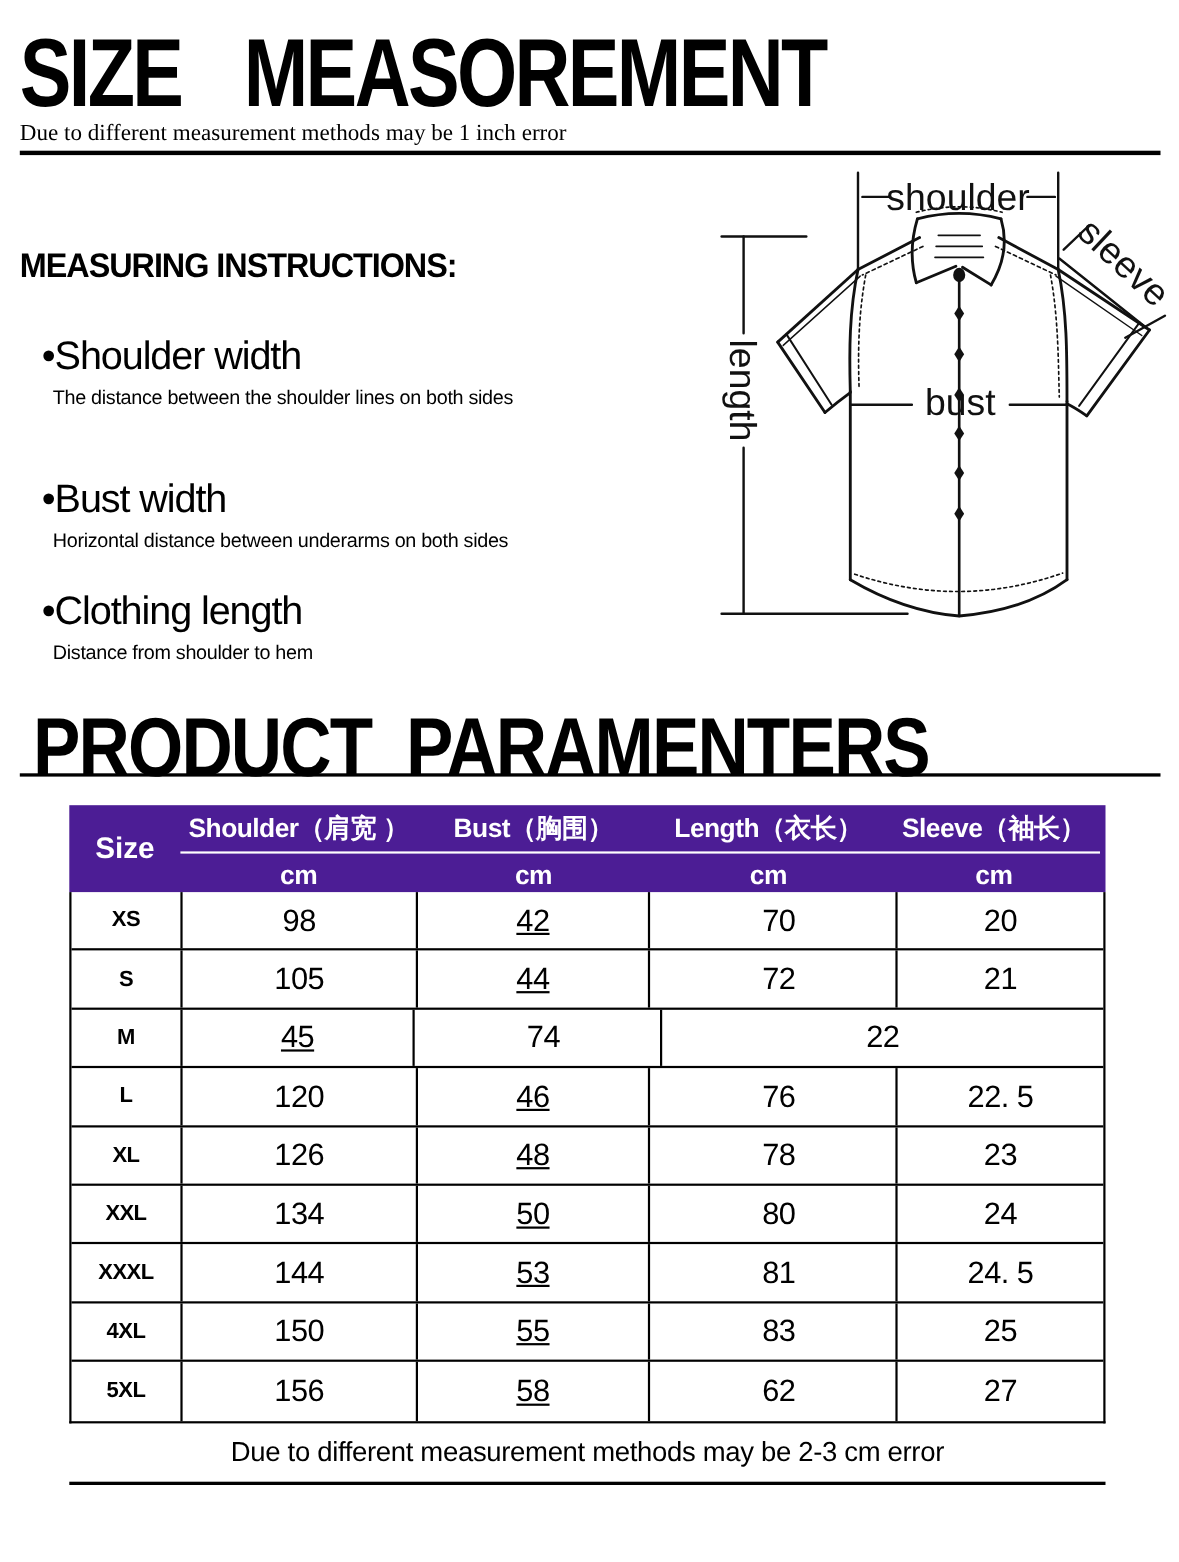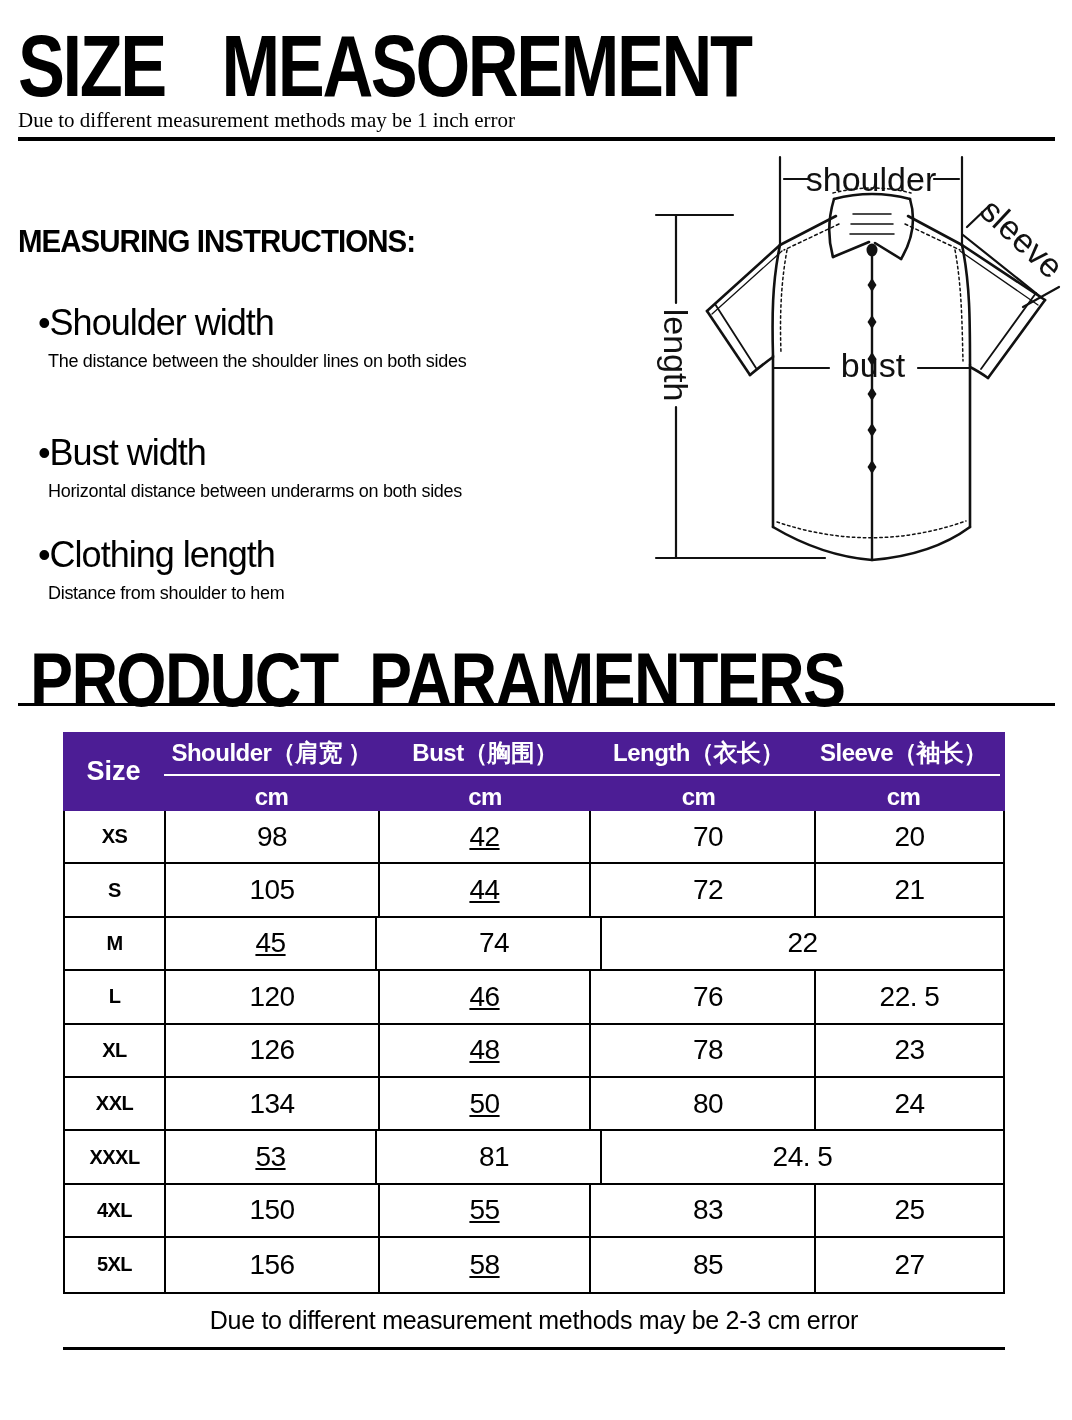--- a/index.html
+++ b/index.html
@@ -201,33 +201,34 @@
     </div>
     <div class="t-row">
       <div class="t-cell c0">XXL</div>
       <div class="t-cell c1">134</div>
       <div class="t-cell c2">50</div>
       <div class="t-cell c3">80</div>
       <div class="t-cell c4">24</div>
     </div>
     <div class="t-row">
       <div class="t-cell c0">XXXL</div>
+      <div class="t-cell c1">144</div>
       <div class="t-cell c2">53</div>
       <div class="t-cell c3">81</div>
       <div class="t-cell c4">24. 5</div>
     </div>
     <div class="t-row">
       <div class="t-cell c0">4XL</div>
       <div class="t-cell c1">150</div>
       <div class="t-cell c2">55</div>
       <div class="t-cell c3">83</div>
       <div class="t-cell c4">25</div>
     </div>
     <div class="t-row">
       <div class="t-cell c0">5XL</div>
       <div class="t-cell c1">156</div>
       <div class="t-cell c2">58</div>
-      <div class="t-cell c3">85</div>
+      <div class="t-cell c3">62</div>
       <div class="t-cell c4">27</div>
     </div>
   </div>
   <div class="tfoot">Due to different measurement methods may be 2-3 cm error</div>
 </div>
 
 </body></html>

